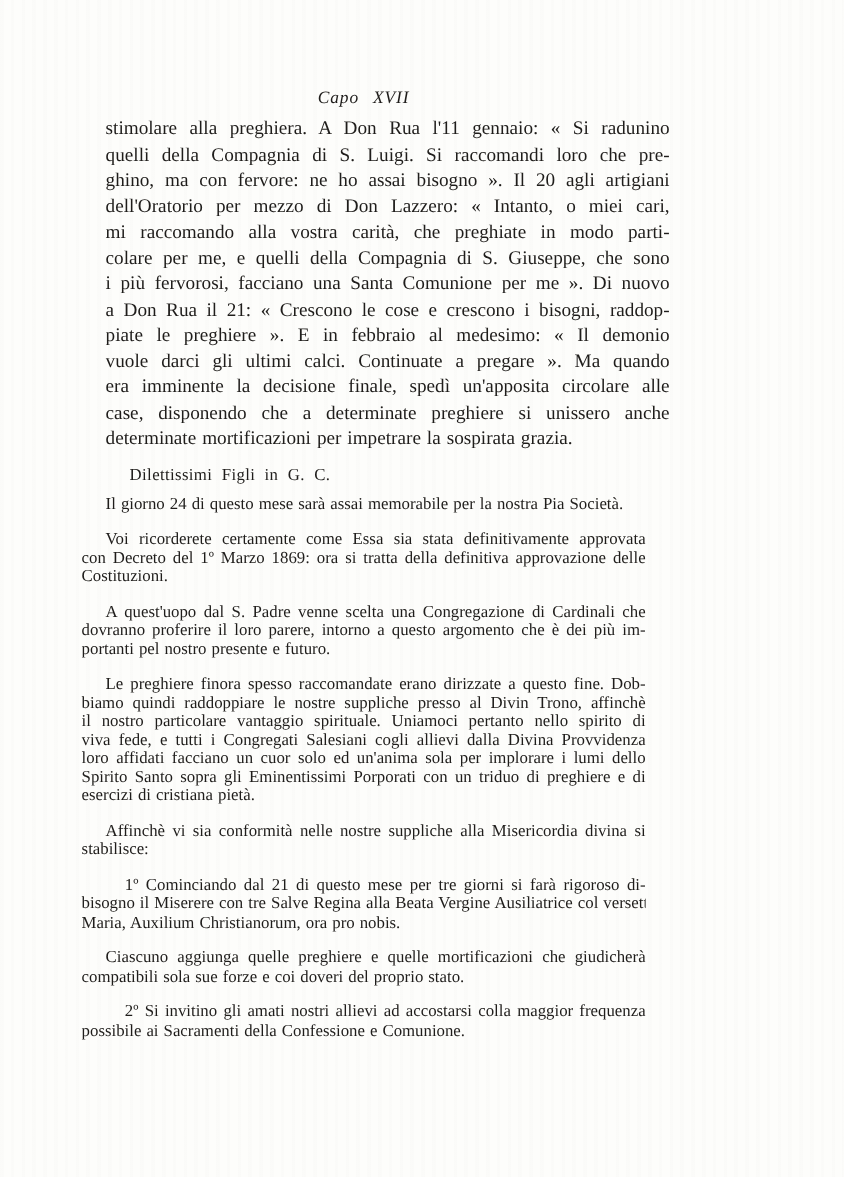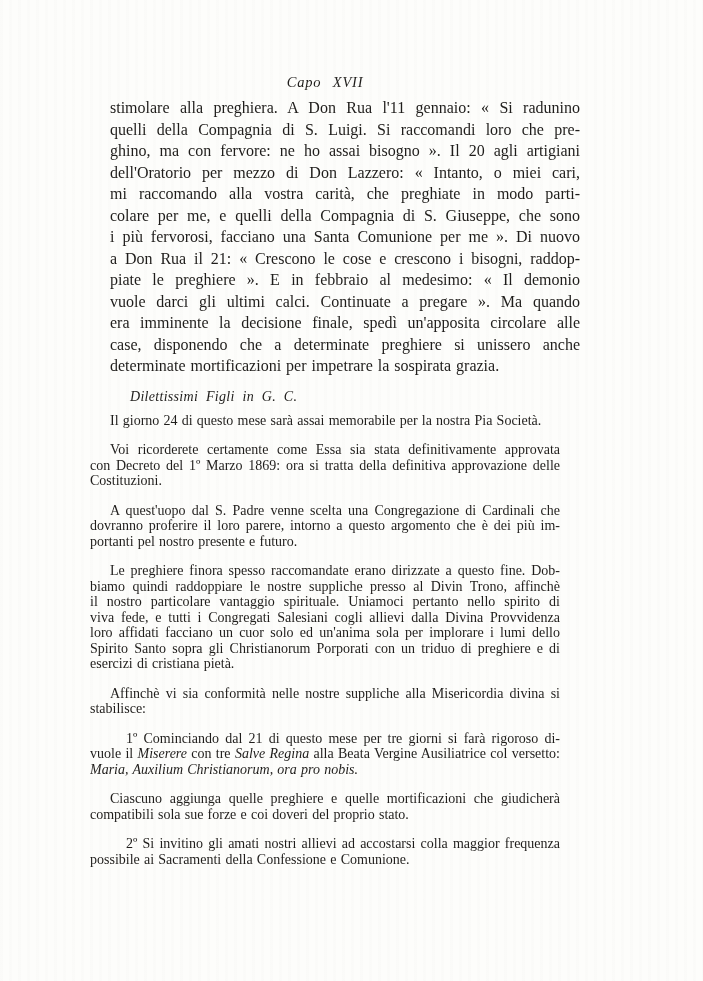--- a/index.html
+++ b/index.html
@@ -15,21 +15,21 @@
       transparent 3px, transparent 9px);
     font-family: "Liberation Serif", serif;
     color: #1f1d1b;
     overflow: hidden;
   }
   .page {
     position: absolute;
     top: 0; left: 0;
     width: 703px; height: 981px;
     box-sizing: border-box;
-    padding: 74px 0 0 90px;
+    padding: 74px 0 0 68px;
   }
   .column { width: 470px; }
 
   .running-head {
     width: 470px;
     text-align: center;
     font-style: italic;
     font-size: 14.5px;
     line-height: 17px;
     letter-spacing: 0.8px;
@@ -38,21 +38,21 @@
   }
 
   .line {
     width: 470px;
     white-space: nowrap;
     overflow: hidden;
     text-align: justify;
     text-align-last: justify;
   }
   .line.last { text-align-last: left; }
-  .line .it, .salutation { font-style: italic; }
+  .line .it, .salutation { }
 
   .main-text { margin-top: 6px; }
   .main-text .line {
     font-size: 16px;
     line-height: 21.5px;
     height: 21.5px;
     word-spacing: 0.06em;
     margin-left: 20px;
   }
 
@@ -120,30 +120,30 @@
           <div class="line ind-n"><span>A quest'uopo dal S. Padre venne scelta una Congregazione di Cardinali che</span></div>
           <div class="line"><span>dovranno proferire il loro parere, intorno a questo argomento che è dei più im-</span></div>
           <div class="line last"><span>portanti pel nostro presente e futuro.</span></div>
         </div>
         <div class="para">
           <div class="line ind-n"><span>Le preghiere finora spesso raccomandate erano dirizzate a questo fine. Dob-</span></div>
           <div class="line"><span>biamo quindi raddoppiare le nostre suppliche presso al Divin Trono, affinchè</span></div>
           <div class="line"><span>il nostro particolare vantaggio spirituale. Uniamoci pertanto nello spirito di</span></div>
           <div class="line"><span>viva fede, e tutti i Congregati Salesiani cogli allievi dalla Divina Provvidenza</span></div>
           <div class="line"><span>loro affidati facciano un cuor solo ed un'anima sola per implorare i lumi dello</span></div>
-          <div class="line"><span>Spirito Santo sopra gli Christianorum Porporati con un triduo di preghiere e di</span></div>
+          <div class="line"><span>Spirito Santo sopra gli Eminentissimi Porporati con un triduo di preghiere e di</span></div>
           <div class="line last"><span>esercizi di cristiana pietà.</span></div>
         </div>
         <div class="para">
           <div class="line ind-n"><span>Affinchè vi sia conformità nelle nostre suppliche alla Misericordia divina si</span></div>
           <div class="line last"><span>stabilisce:</span></div>
         </div>
         <div class="para">
           <div class="line ind-d"><span>1º Cominciando dal 21 di questo mese per tre giorni si farà rigoroso di-</span></div>
-          <div class="line"><span>vuole il </span><span class="it">Miserere</span><span> con tre </span><span class="it">Salve Regina</span><span> alla Beata Vergine Ausiliatrice col versetto:</span></div>
+          <div class="line"><span>bisogno il </span><span class="it">Miserere</span><span> con tre </span><span class="it">Salve Regina</span><span> alla Beata Vergine Ausiliatrice col versetto:</span></div>
           <div class="line last"><span class="it">Maria, Auxilium Christianorum, ora pro nobis.</span></div>
         </div>
         <div class="para">
           <div class="line ind-n"><span>Ciascuno aggiunga quelle preghiere e quelle mortificazioni che giudicherà</span></div>
           <div class="line last"><span>compatibili sola sue forze e coi doveri del proprio stato.</span></div>
         </div>
         <div class="para">
           <div class="line ind-d"><span>2º Si invitino gli amati nostri allievi ad accostarsi colla maggior frequenza</span></div>
           <div class="line last"><span>possibile ai Sacramenti della Confessione e Comunione.</span></div>
         </div>

